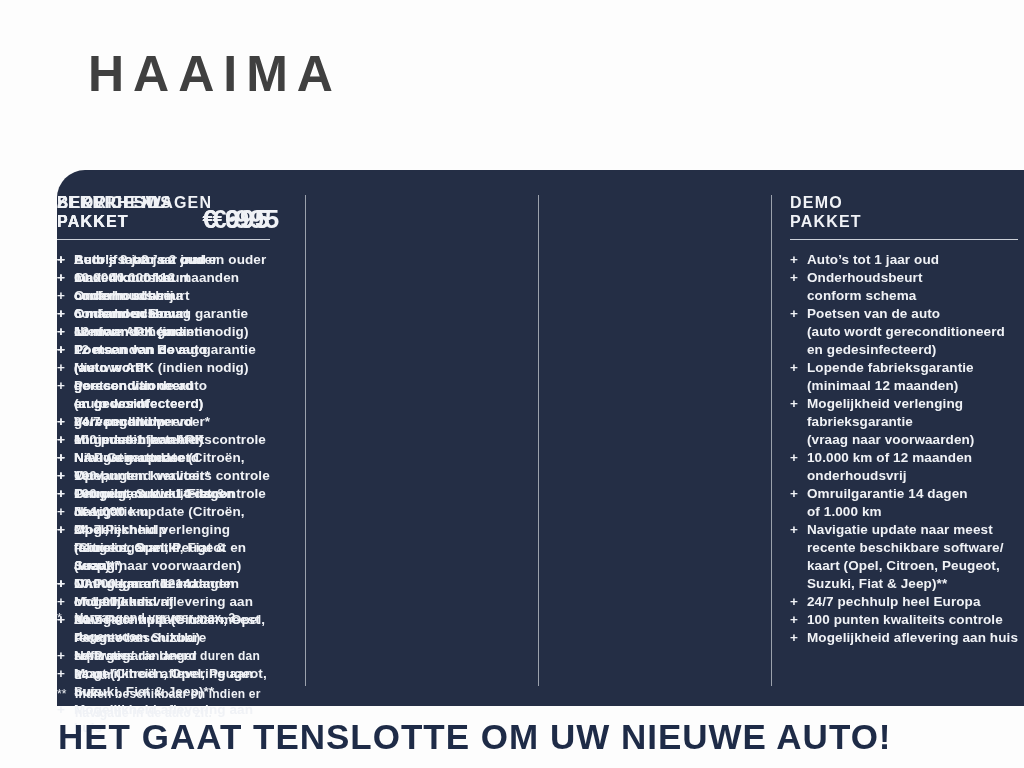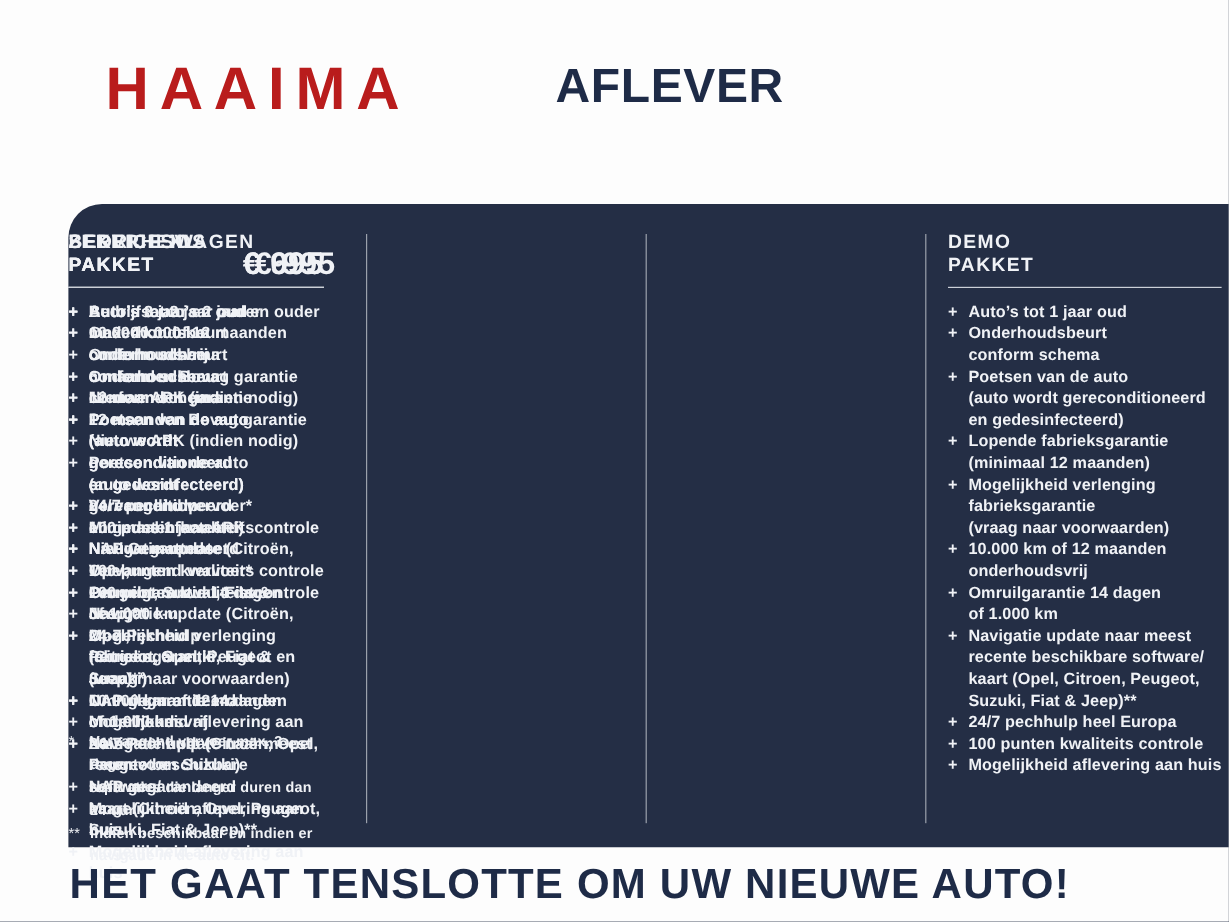--- a/index.html
+++ b/index.html
@@ -8,21 +8,21 @@
     position: relative;
     width: 1024px; height: 768px;
     background: #fdfdfd;
     font-family: "Liberation Sans", sans-serif;
     overflow: hidden;
   }
 
   
   .logo {
     position: absolute; left: 88px; top: 46px;
-    color: #b91c1c;
+    color: #404040;
   }
   .logo-main {
     font-size: 50px; font-weight: 800; letter-spacing: 9px;
     line-height: 56px; white-space: nowrap;
   }
   .logo-sub {
     font-size: 25px; font-weight: 400; letter-spacing: 3.5px;
     line-height: 30px; margin-top: 2px; white-space: nowrap;
   }
   .page-title {
@@ -92,21 +92,20 @@
     white-space: nowrap;
   }
 </style>
 </head>
 <body>
 
 <div class="logo">
   <div class="logo-main">HAAIMA</div>
 </div>
 <div class="page-title">
-  <div>AFLEVER</div>
 </div>
 
 <div class="panel">
   <div class="divider divider-1"></div>
   <div class="divider divider-2"></div>
   <div class="divider divider-3"></div>
 
 <div class="pkg-column">
       <div class="pkg-header">
         <div class="pkg-name">

